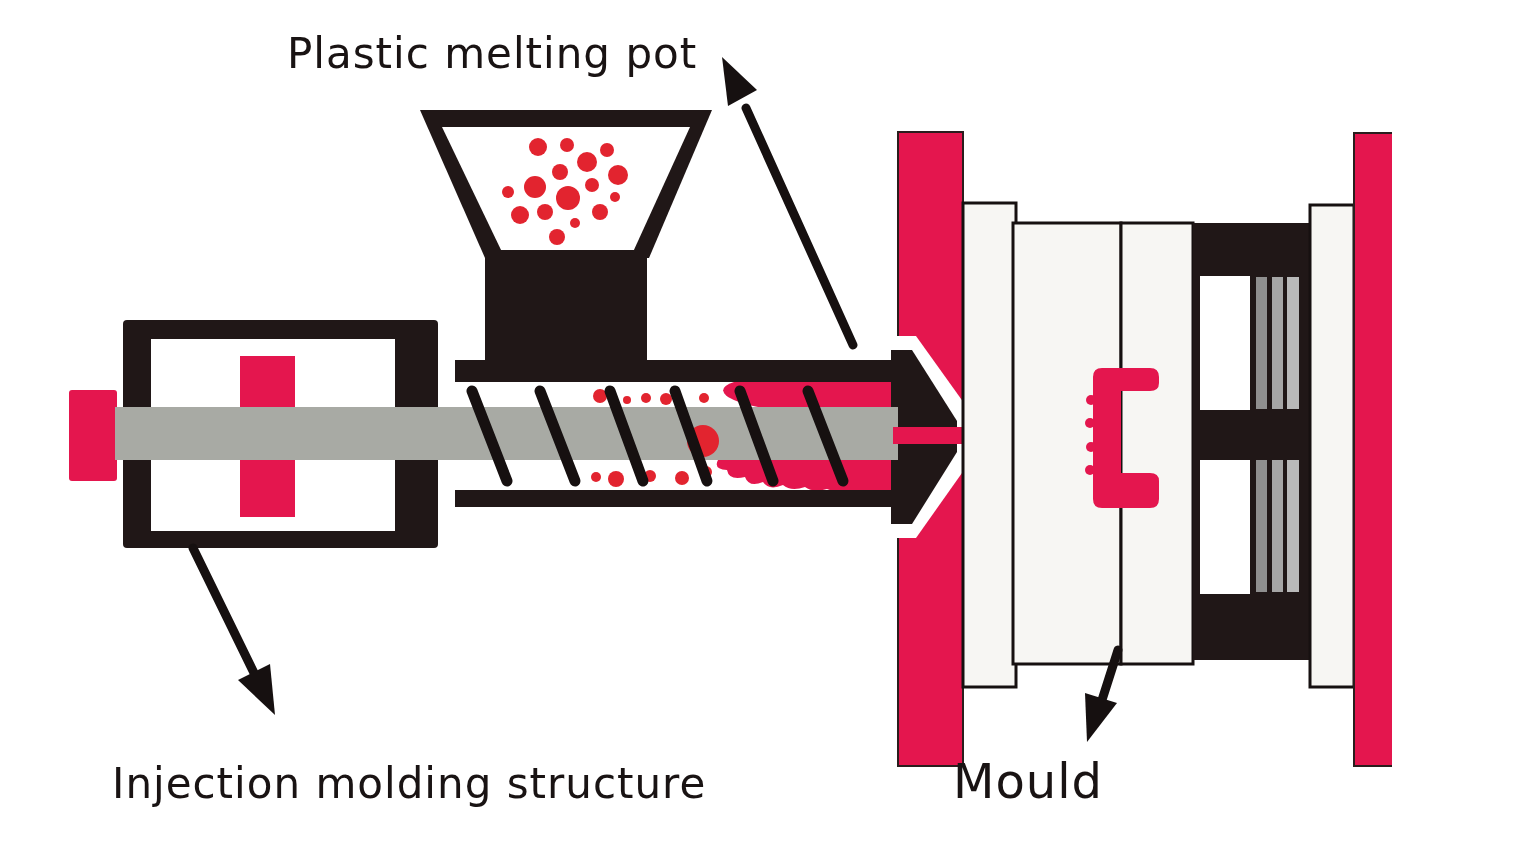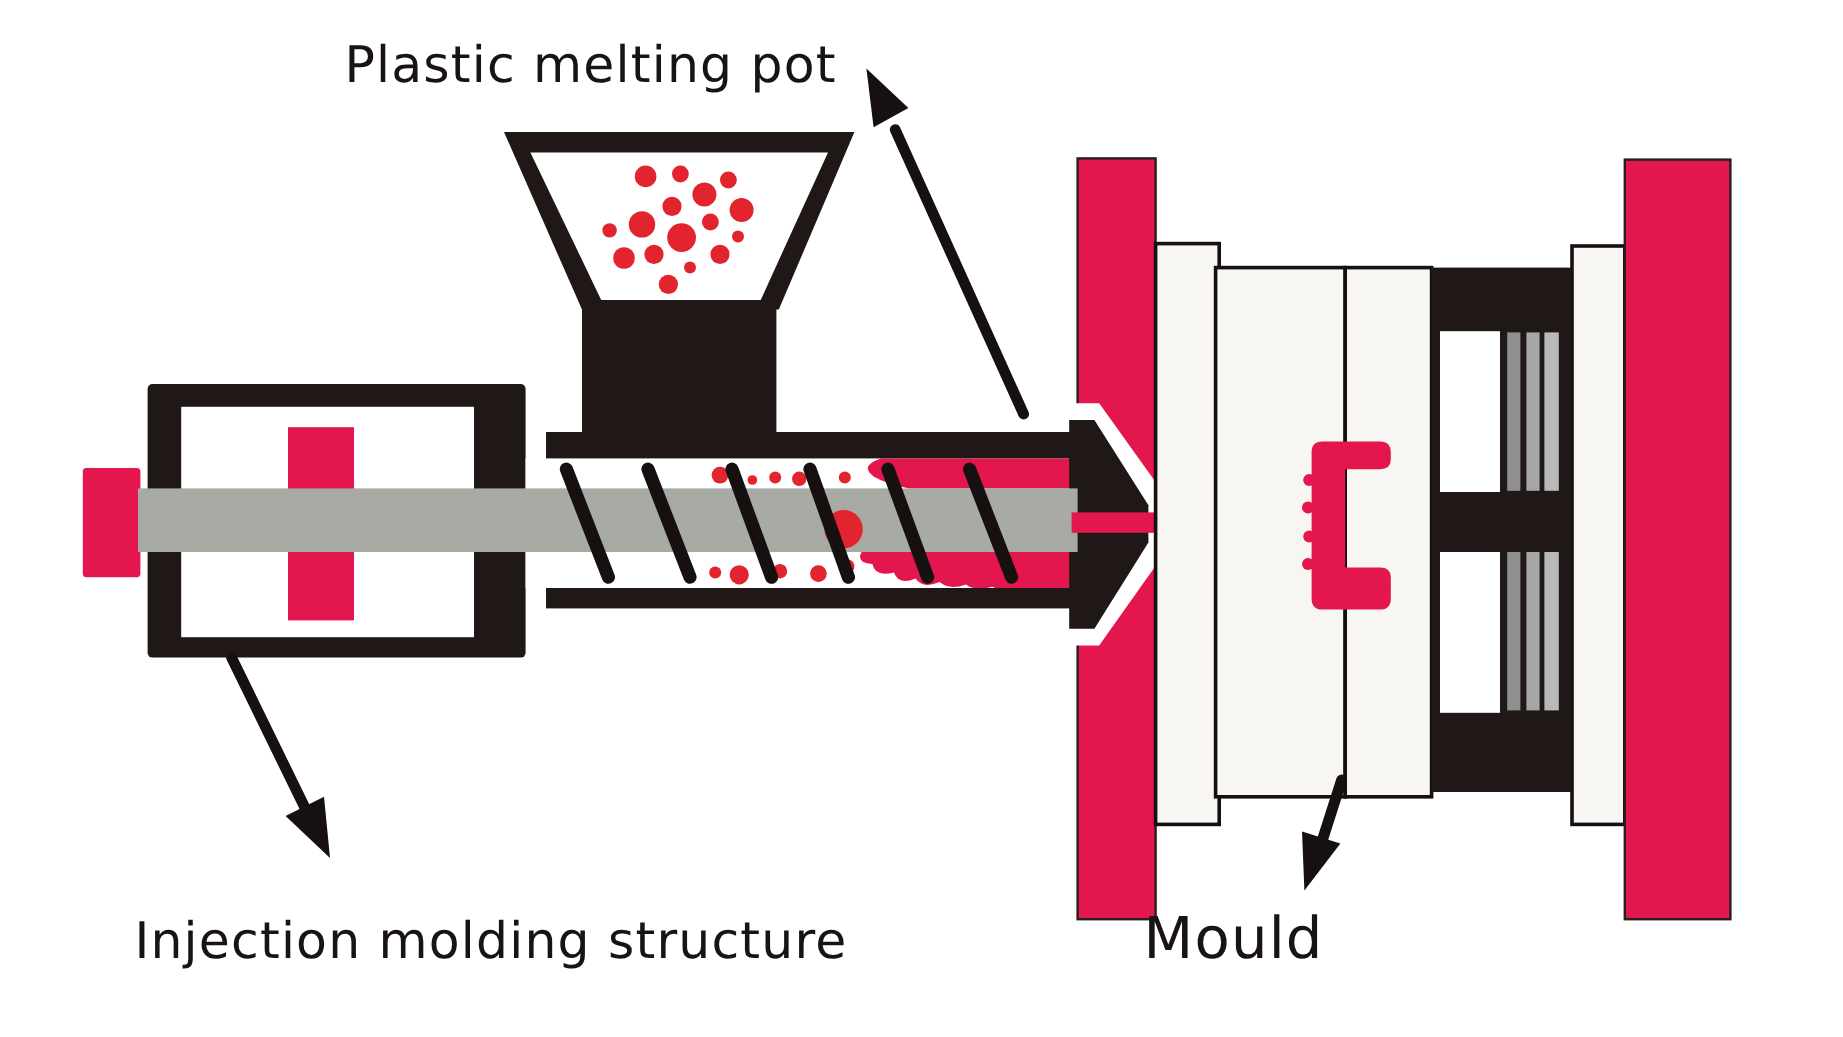--- a/index.html
+++ b/index.html
@@ -1,16 +1,16 @@
 <!DOCTYPE html>
 <html style="--c-bg: #ffffff; --c-black: #201717; --c-stroke: #161010; --c-red: #e4164e; --c-pellet: #e2242f; --c-shaft: #a8aaa4; --c-plate: #f7f6f3; --c-pin1: #8f8f8f; --c-pin2: #a6a6a6; --c-pin3: #b9b9b9;"><head>
 <meta charset="utf-8">
 <style>
   html,body{margin:0;padding:0;background:#fff;}
-  .stage{width:1536px;height:864px;position:relative;background:var(--c-bg,#fff);overflow:hidden;}
+  .stage{width:1392px;height:864px;position:relative;background:var(--c-bg,#fff);overflow:hidden;}
   svg{display:block;}
   .blk{fill:var(--c-black,#201717);}
   .red{fill:var(--c-red,#e4164e);}
   .pellet{fill:var(--c-pellet,#e2242f);}
   .shaft{fill:var(--c-shaft,#a8aaa4);}
   .plate{fill:var(--c-plate,#f7f6f3);stroke:var(--c-stroke,#161010);stroke-width:3;}
   .whitefill{fill:#ffffff;}
   .flight{stroke:var(--c-stroke,#1a1313);stroke-width:11;stroke-linecap:round;}
   .arrowline{stroke:var(--c-stroke,#1a1313);stroke-width:9;stroke-linecap:round;}
   .arrowhead{fill:var(--c-stroke,#1a1313);}

